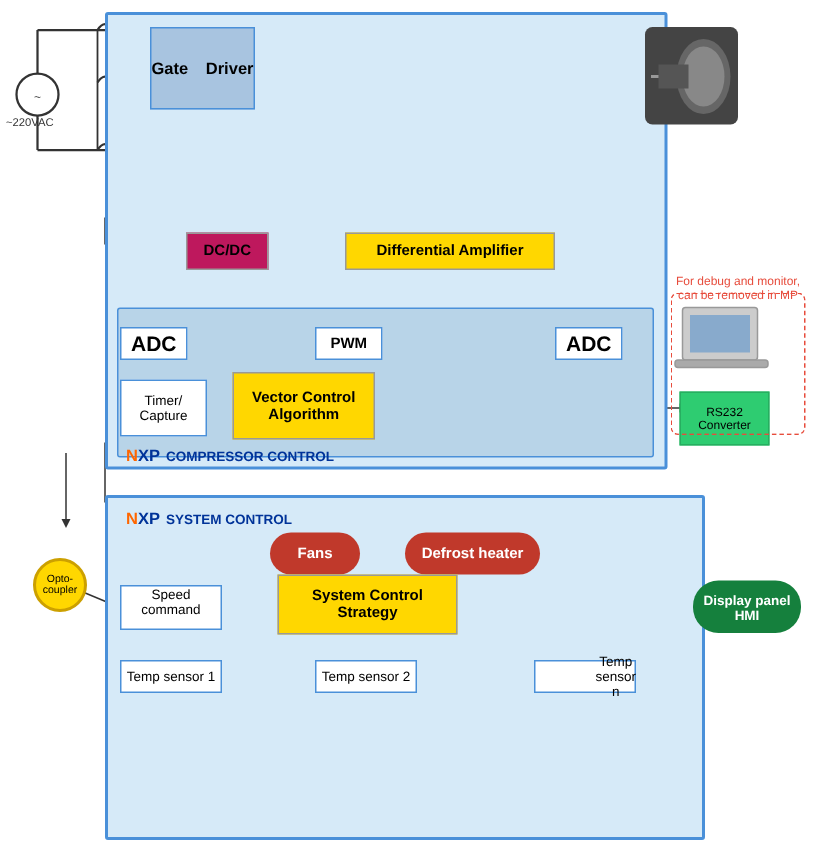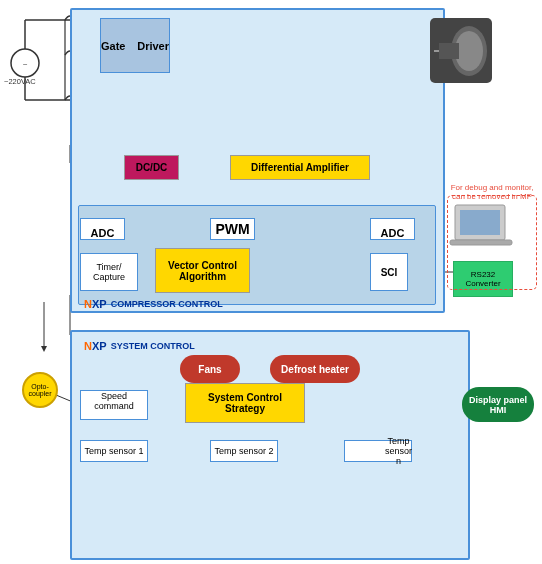--- a/index.html
+++ b/index.html
@@ -72,24 +72,24 @@
     }
 
     
     .adc-box {
       position: absolute;
       width: 45px;
       height: 22px;
       background: #fff;
       border: 1px solid #4a90d9;
       display: flex;
-      align-items: flex-end;
-      justify-content: center;
-      font-weight: bold;
-      font-size: 11px;
+      align-items: center;
+      justify-content: center;
+      font-weight: bold;
+      font-size: 14px;
     }
     .adc-left {
       top: 218px;
       left: 80px;
     }
     .adc-right {
       top: 218px;
       left: 370px;
     }
 
@@ -99,21 +99,21 @@
       top: 218px;
       left: 210px;
       width: 45px;
       height: 22px;
       background: #fff;
       border: 1px solid #4a90d9;
       display: flex;
       align-items: center;
       justify-content: center;
       font-weight: bold;
-      font-size: 14px;
+      font-size: 10px;
     }
 
     
     .timer-box {
       position: absolute;
       top: 253px;
       left: 80px;
       width: 58px;
       height: 38px;
       background: #fff;
@@ -251,21 +251,21 @@
       background: #fff;
       border: 1px solid #4a90d9;
       display: flex;
       align-items: center;
       justify-content: center;
       font-size: 9px;
       text-align: center;
     }
     .temp1 { top: 440px; left: 80px; }
     .temp2 { top: 440px; left: 210px; }
-    .temp-n { top: 440px; left: 344px; padding-left: 41px; }
+    .temp-n { top: 440px; left: 356px; padding-left: 41px; }
     .debug-dashed {
       position: absolute;
       top: 195px;
       left: 447px;
       width: 90px;
       height: 95px;
       border: 1.5px dashed #e74c3c;
       border-radius: 5px;
     }
     .debug-text {
@@ -522,23 +522,20 @@
   </div>
 
   <div class="timer-box">
     <span>Timer/<br>Capture</span>
   </div>
 
   <div class="vector-box">
     <span>Vector Control<br>Algorithm</span>
   </div>
 
-  <div class="sci-box">
-    <span>SCI</span>
-  </div>
 
   <div style="position:absolute;top:298px;left:84px;display:flex;align-items:center;">
     <span class="nxp-logo">
       <span class="n">N</span>
         <span class="xp">XP</span>
     </span>
     <span class="cc-label">COMPRESSOR CONTROL</span>
   </div>
 
   <div style="position:absolute;top:330px;left:70px;width:400px;height:230px;border:2px solid #4a90d9;background:#d6eaf8;border-radius:2px;"></div>

